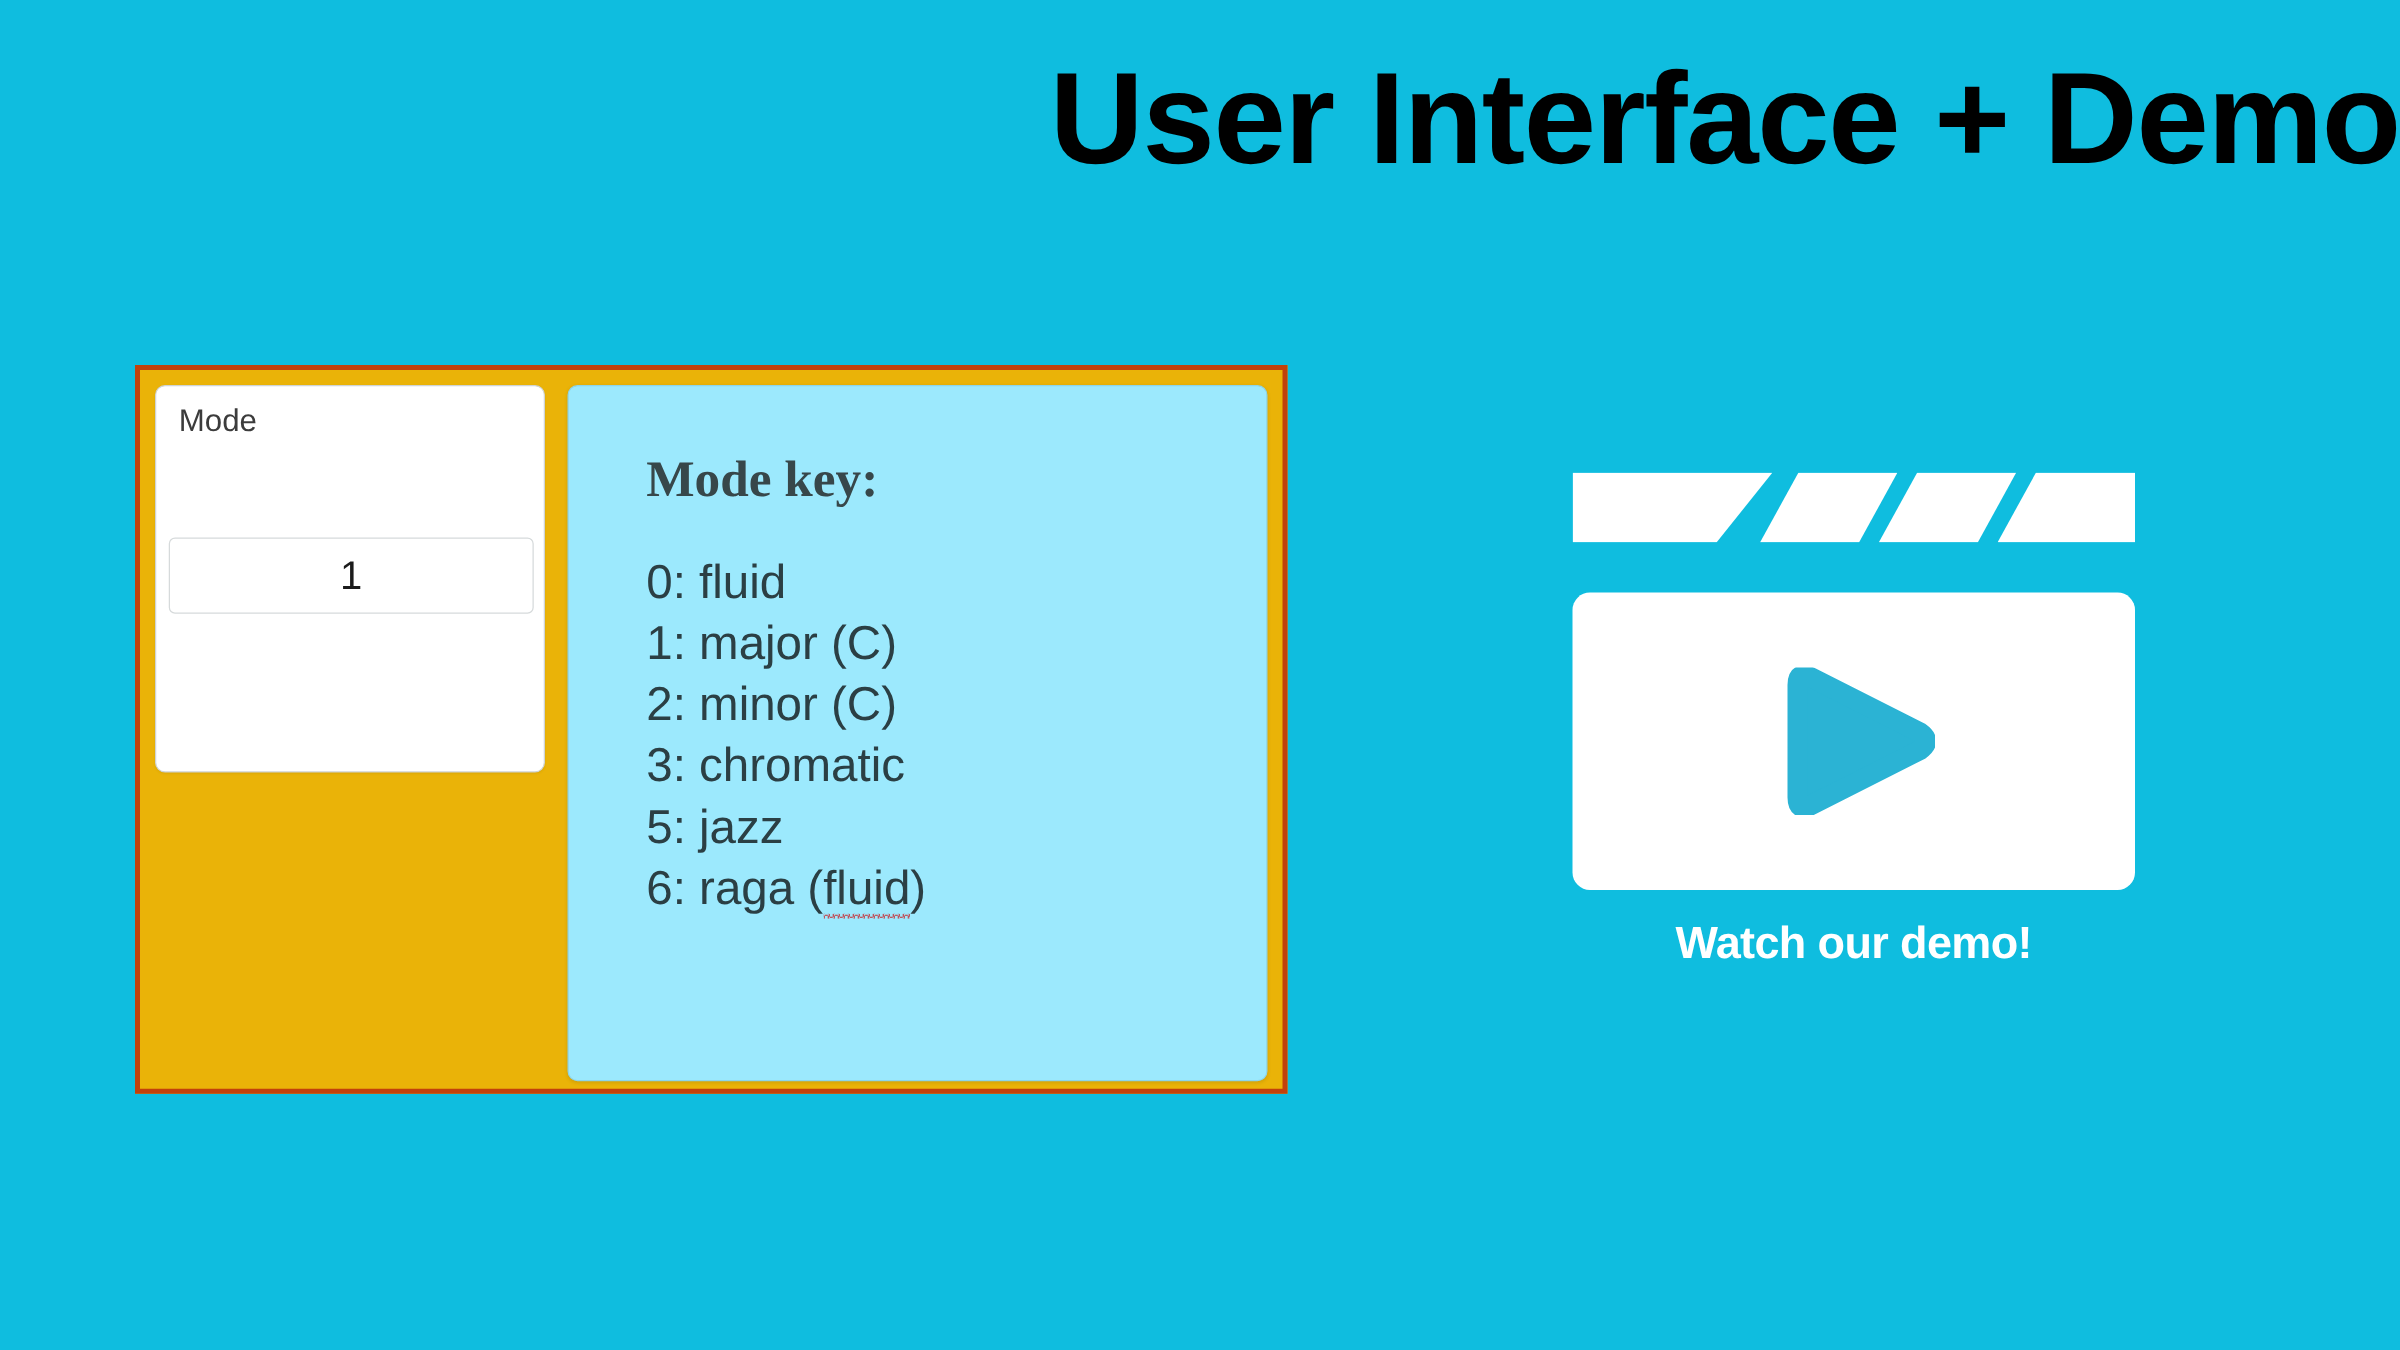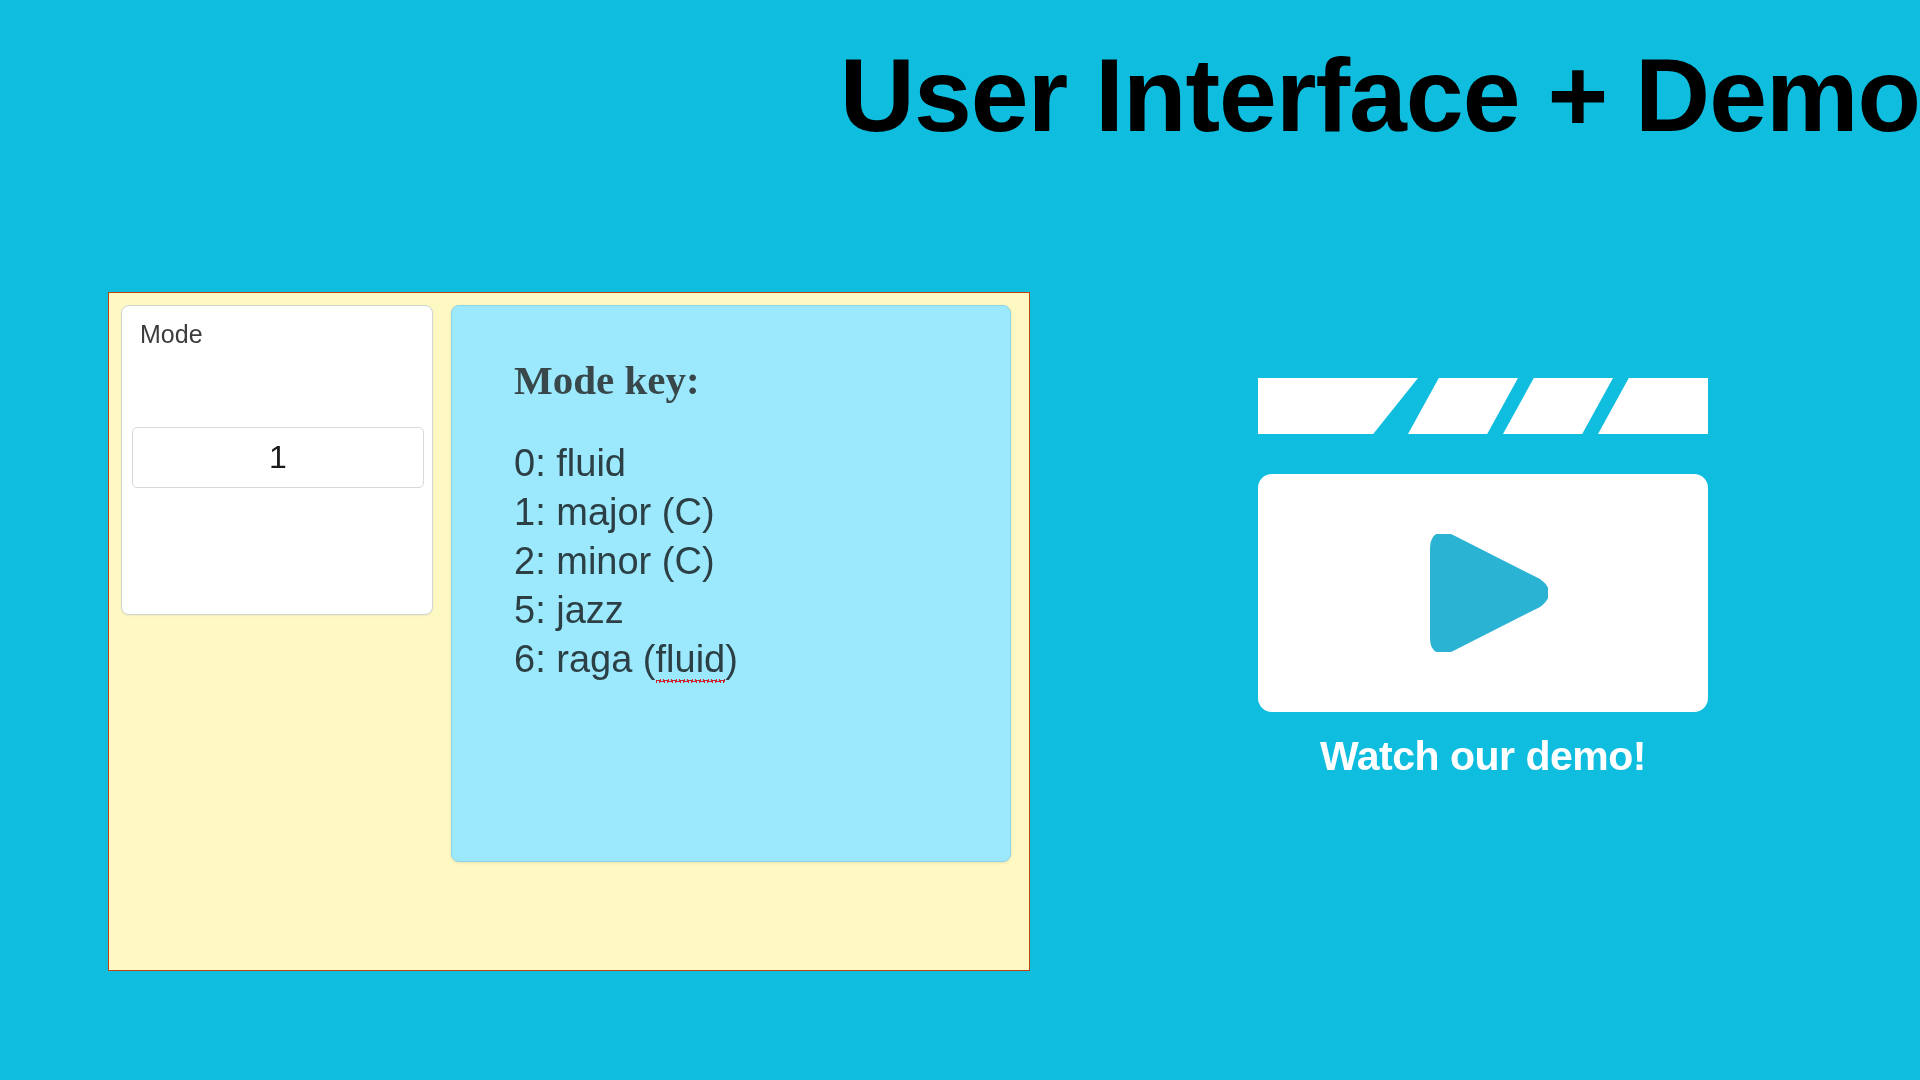--- a/index.html
+++ b/index.html
@@ -31,23 +31,23 @@
     line-height: 1.1;
     white-space: nowrap;
   }
 
   
   .app-window {
     position: absolute;
     left: 108px;
     top: 292px;
     width: 922px;
-    height: 679px;
-    background: #fef9c3;
-    border: 1px solid #c2410c;
+    height: 583px;
+    background: #eab308;
+    border: 4px solid #c2410c;
     box-sizing: border-box;
     display: flex;
     align-items: flex-start;
     padding: 12px;
   }
 
   .mode-card {
     width: 312px;
     height: 310px;
     background: #ffffff;
@@ -176,21 +176,21 @@
     justify-content: center;
   }
 
   .play-triangle {
     width: 130px;
     height: 118px;
   }
 
   .demo-caption {
     margin-top: 10px;
-    font-size: 41px;
+    font-size: 36px;
     font-weight: bold;
     color: #ffffff;
     font-family: "Liberation Sans", sans-serif;
     white-space: nowrap;
     letter-spacing: -0.5px;
   }
 </style>
 </head>
 <body>
 
@@ -202,20 +202,21 @@
     <div class="mode-label">Mode</div>
     <input class="mode-input" type="text" value="1" style="">
   </div>
 
   <div class="modekey-card">
     <div class="modekey-title">Mode key:</div>
     <ul class="modekey-list">
       <li class="modekey-item">0: fluid</li>
       <li class="modekey-item">1: major (C)</li>
       <li class="modekey-item">2: minor (C)</li>
+      <li class="modekey-item">3: chromatic</li>
       <li class="modekey-item">5: jazz</li>
       <li class="modekey-item"><span>6: raga (</span><span class="misspelled">fluid</span><span>)</span></li>
     </ul>
   </div>
 </div>
 
 <div class="demo-block">
   <div class="clapper">
     <div class="clapper-top">
 

